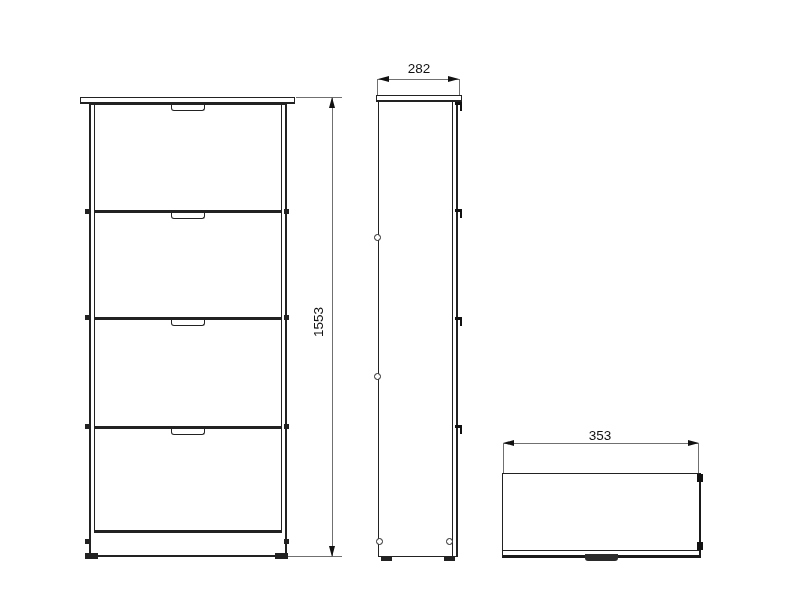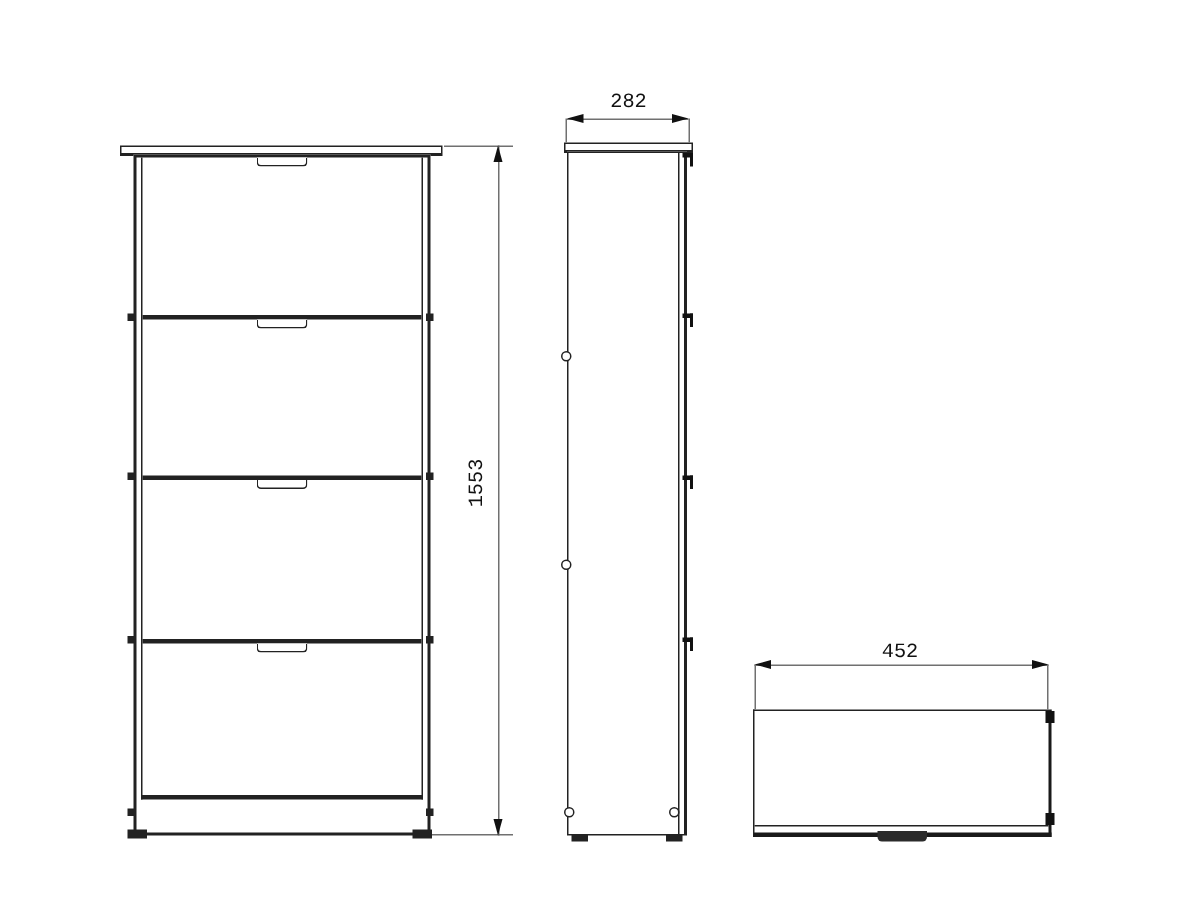--- a/index.html
+++ b/index.html
@@ -1,16 +1,16 @@
 <!DOCTYPE html>
 <html><head>
 <meta charset="utf-8">
 <style>
   html,body{margin:0;padding:0;background:#ffffff;}
-  *{box-sizing:border-box;font-family:Liberation Mono, monospace;}
+  *{box-sizing:border-box;}
   .canvas{
     position:relative;width:800px;height:600px;background:#ffffff;overflow:hidden;
     font-family:"Liberation Sans",sans-serif;color:#111;
   }
   .abs{position:absolute;}
   .dimline{background:#707070;}
   .dimtext{font-size:13.5px;color:#111;white-space:nowrap;}
   
   .tri{width:0;height:0;}
   .tri-up{border-left:3px solid transparent;border-right:3px solid transparent;border-bottom:11px solid #111;}
@@ -107,21 +107,21 @@
   <div class="abs hook" style="left:455px;top:425px;"></div>
 
   <div class="abs circ" style="left:374px;top:234px;"></div>
   <div class="abs circ" style="left:374px;top:373px;"></div>
   <div class="abs circ" style="left:376px;top:538px;"></div>
   <div class="abs circ" style="left:446px;top:538px;"></div>
 
   <div class="abs foot" style="left:381px;top:556px;width:11px;height:5px;"></div>
   <div class="abs foot" style="left:444px;top:556px;width:11px;height:5px;"></div>
 
-  <div class="abs dimtext dim-label-h" style="left:560px;top:428px;width:80px;">452</div>
+  <div class="abs dimtext dim-label-h" style="left:560px;top:428px;width:80px;">353</div>
   <div class="abs dimline" style="left:503px;top:443px;width:196px;height:1px;"></div>
   <div class="abs tri tri-left" style="left:503px;top:440px;"></div>
   <div class="abs tri tri-right" style="left:688px;top:440px;"></div>
   <div class="abs dimline" style="left:503px;top:443px;width:1px;height:30px;"></div>
   <div class="abs dimline" style="left:698px;top:443px;width:1px;height:30px;"></div>
 
   <div class="abs top-rect">
     <div class="top-rect-innerline"></div>
   </div>
   <div class="abs tick" style="left:697px;top:474px;width:6px;height:8px;"></div>

